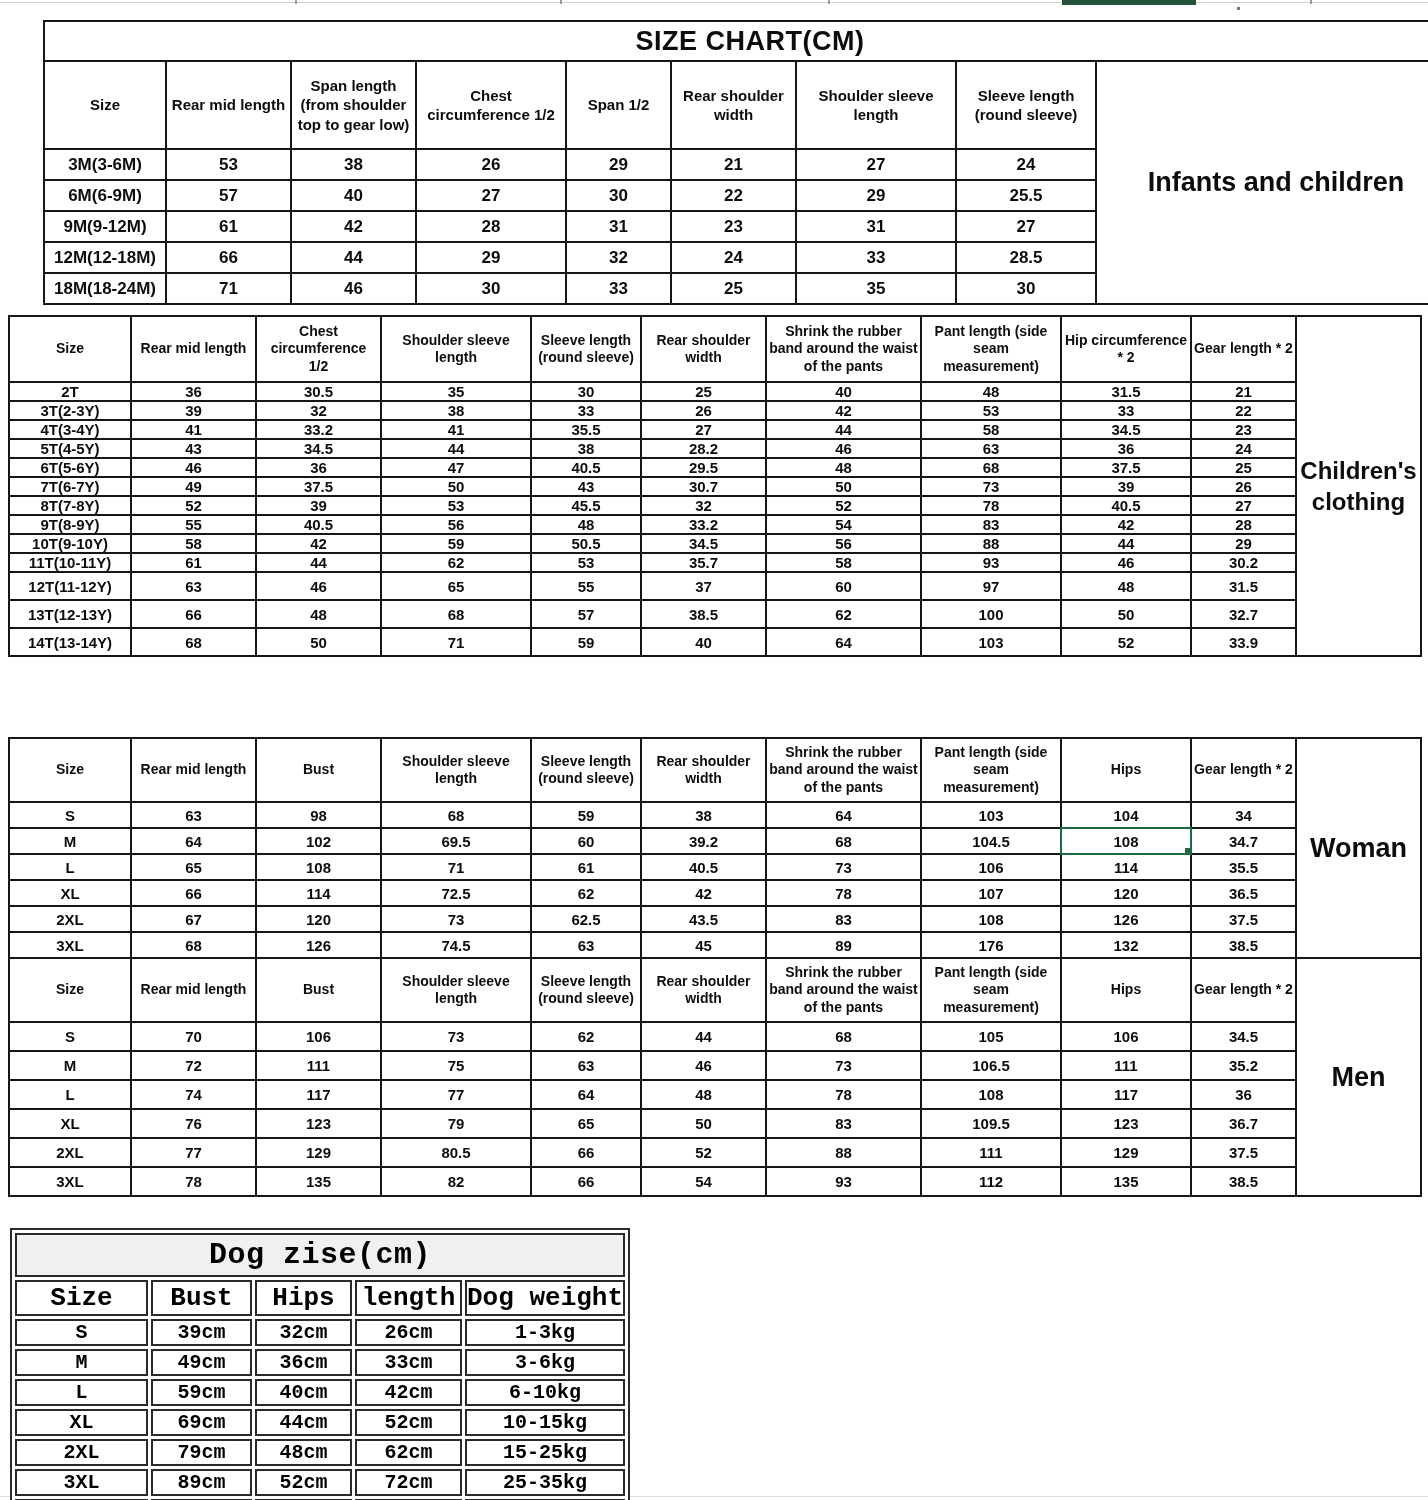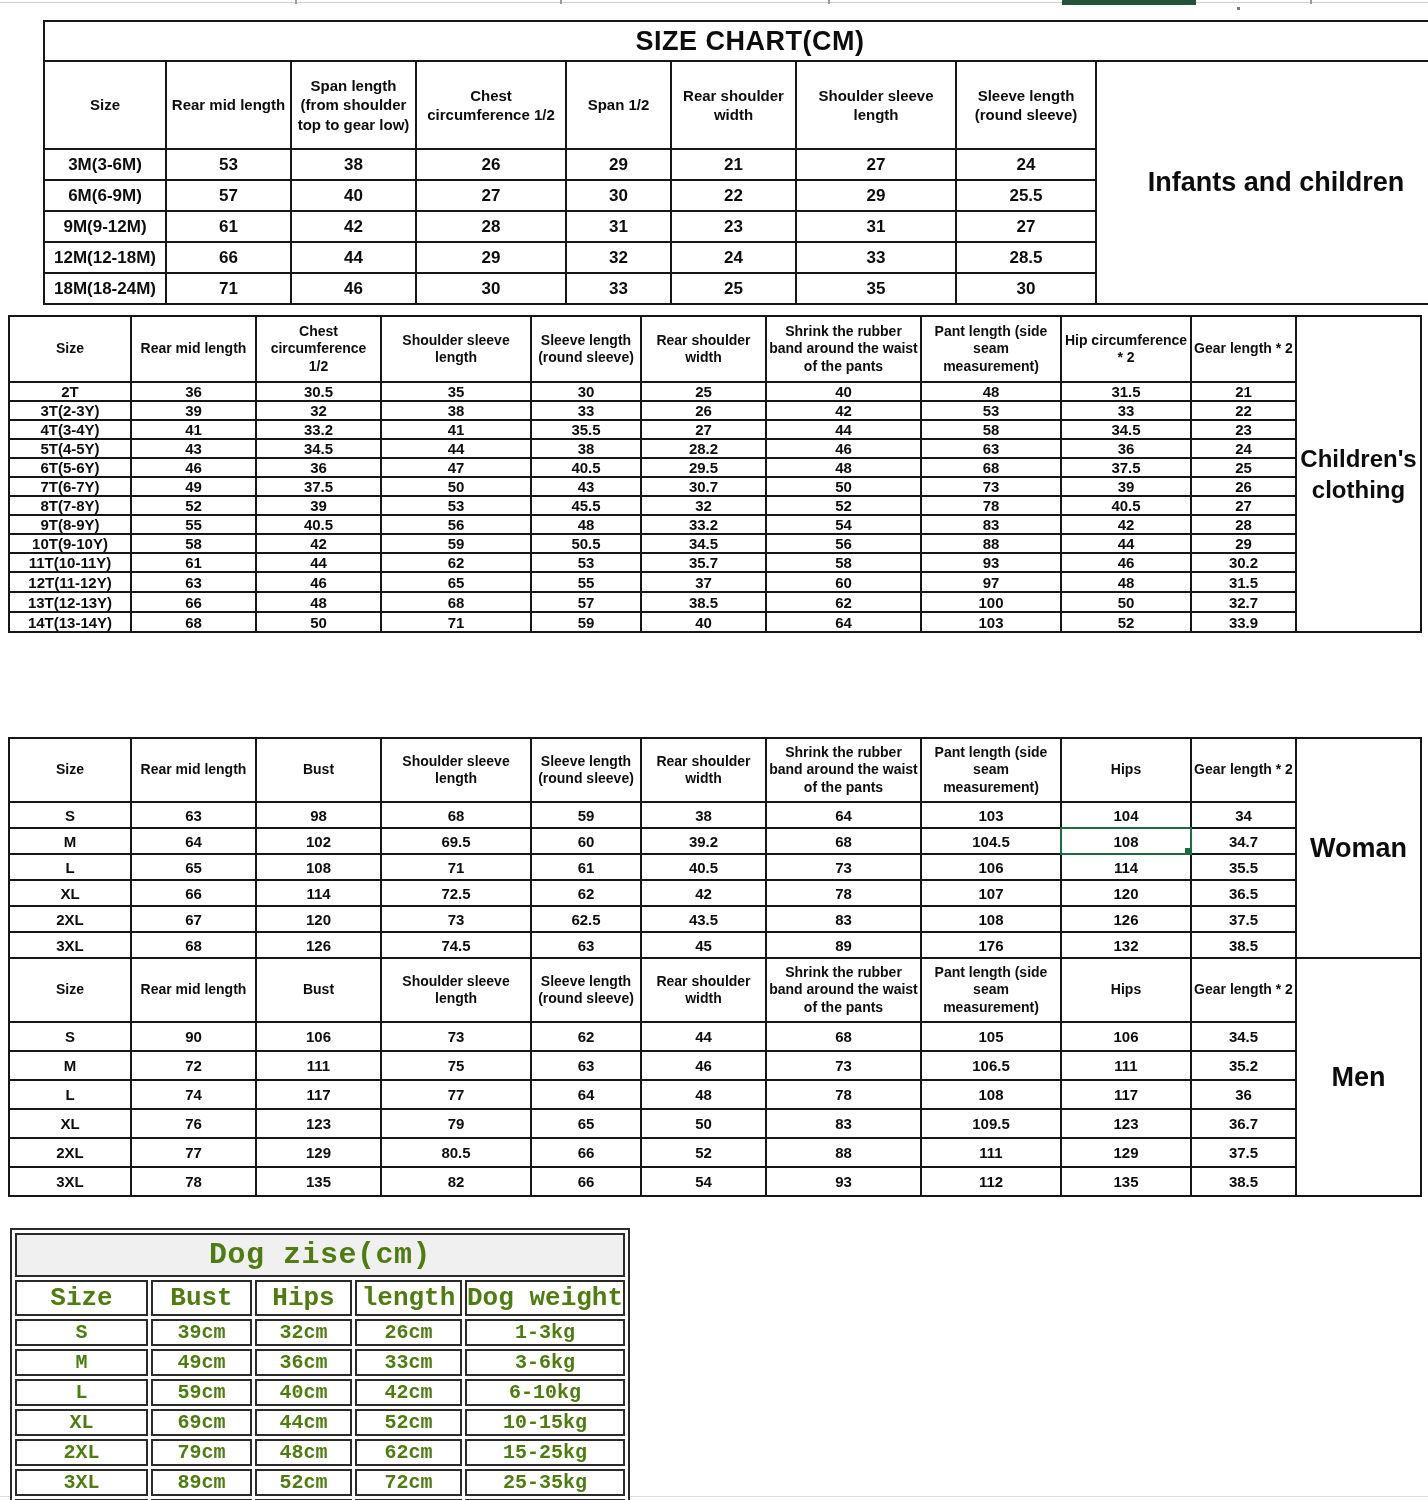--- a/index.html
+++ b/index.html
@@ -21,21 +21,21 @@
     padding:0 2px;color:#0d0d0d;font-weight:700;overflow:hidden;
   }
   .tbl-title{font-size:27px;letter-spacing:0.5px;}
   #t1{left:8px;top:20px;width:1412px;margin-left:35px;}
   #t1 .title-row{height:40px;}
   #t1 .head-row th{height:86px;font-size:15px;line-height:1.3;}
   #t1 tbody tr:not(.head-row):not(.title-row){height:31px;font-size:17px;}
   #t2{left:8px;top:315px;width:1412px;}
   #t2 .head-row th{height:64px;font-size:14px;line-height:1.25;}
   #t2 tbody tr:not(.head-row){height:14px;font-size:15px;}
-  #t2 tbody tr.c-red{height:20px;}
+  #t2 tbody tr.c-red{height:28px;}
   #t3{left:8px;top:737px;width:1412px;}
   #t4{left:8px;top:957px;width:1412px;}
   #t3 .head-row th,#t4 .head-row th{height:62px;font-size:14px;line-height:1.25;}
   #t3 tbody tr:not(.head-row){height:26px;font-size:15px;}
   #t4 tbody tr:not(.head-row){height:29px;font-size:15px;}
   .side-label{color:var(--red);font-size:27px;border:2px solid #161616;}
   #t2 .side-label{font-size:24px;line-height:1.3;margin-top:44px;}
   
   .c-blue td{color:var(--blue);}
   .c-navy td{color:var(--navy);}
@@ -49,21 +49,21 @@
   }
   
   #dog{
     position:absolute;left:10px;top:1228px;width:618px;
     border-collapse:separate;border-spacing:3px;table-layout:fixed;
     border:2px solid #2a2a2a;background:#fff;
     font-family:"Liberation Mono","DejaVu Sans Mono",monospace;
   }
   #dog td,#dog th{
     border:2px solid #2a2a2a;text-align:center;vertical-align:middle;
-    color:#4d7c0f;font-weight:700;padding:0;
+    color:#000000;font-weight:700;padding:0;
   }
   #dog .title-row td{height:40px;font-size:30px;background:#f0f0f0;}
   #dog .head-row th{height:32px;font-size:26px;}
   #dog tbody tr:not(.head-row):not(.title-row){height:25px;font-size:20px;}
   #dog tbody tr:last-child{height:42px;}
 </style>
 </head>
 <body style="--red: #c00000; --blue: #2e75b6; --navy: #1f3864; --green: #24523a;">
 
 <div class="top-gridline"></div>
@@ -468,21 +468,21 @@
         <th>Sleeve length (round sleeve)</th>
         <th>Rear shoulder width</th>
         <th>Shrink the rubber band around the waist of the pants</th>
         <th>Pant length (side seam measurement)</th>
         <th>Hips</th>
         <th>Gear length * 2</th>
         <td rowspan="7" class="side-label">Men</td>
       </tr>
       <tr>
         <td>S</td>
-        <td>90</td>
+        <td>70</td>
         <td>106</td>
         <td>73</td>
         <td>62</td>
         <td>44</td>
         <td>68</td>
         <td>105</td>
         <td>106</td>
         <td>34.5</td>
       </tr>
       <tr>

